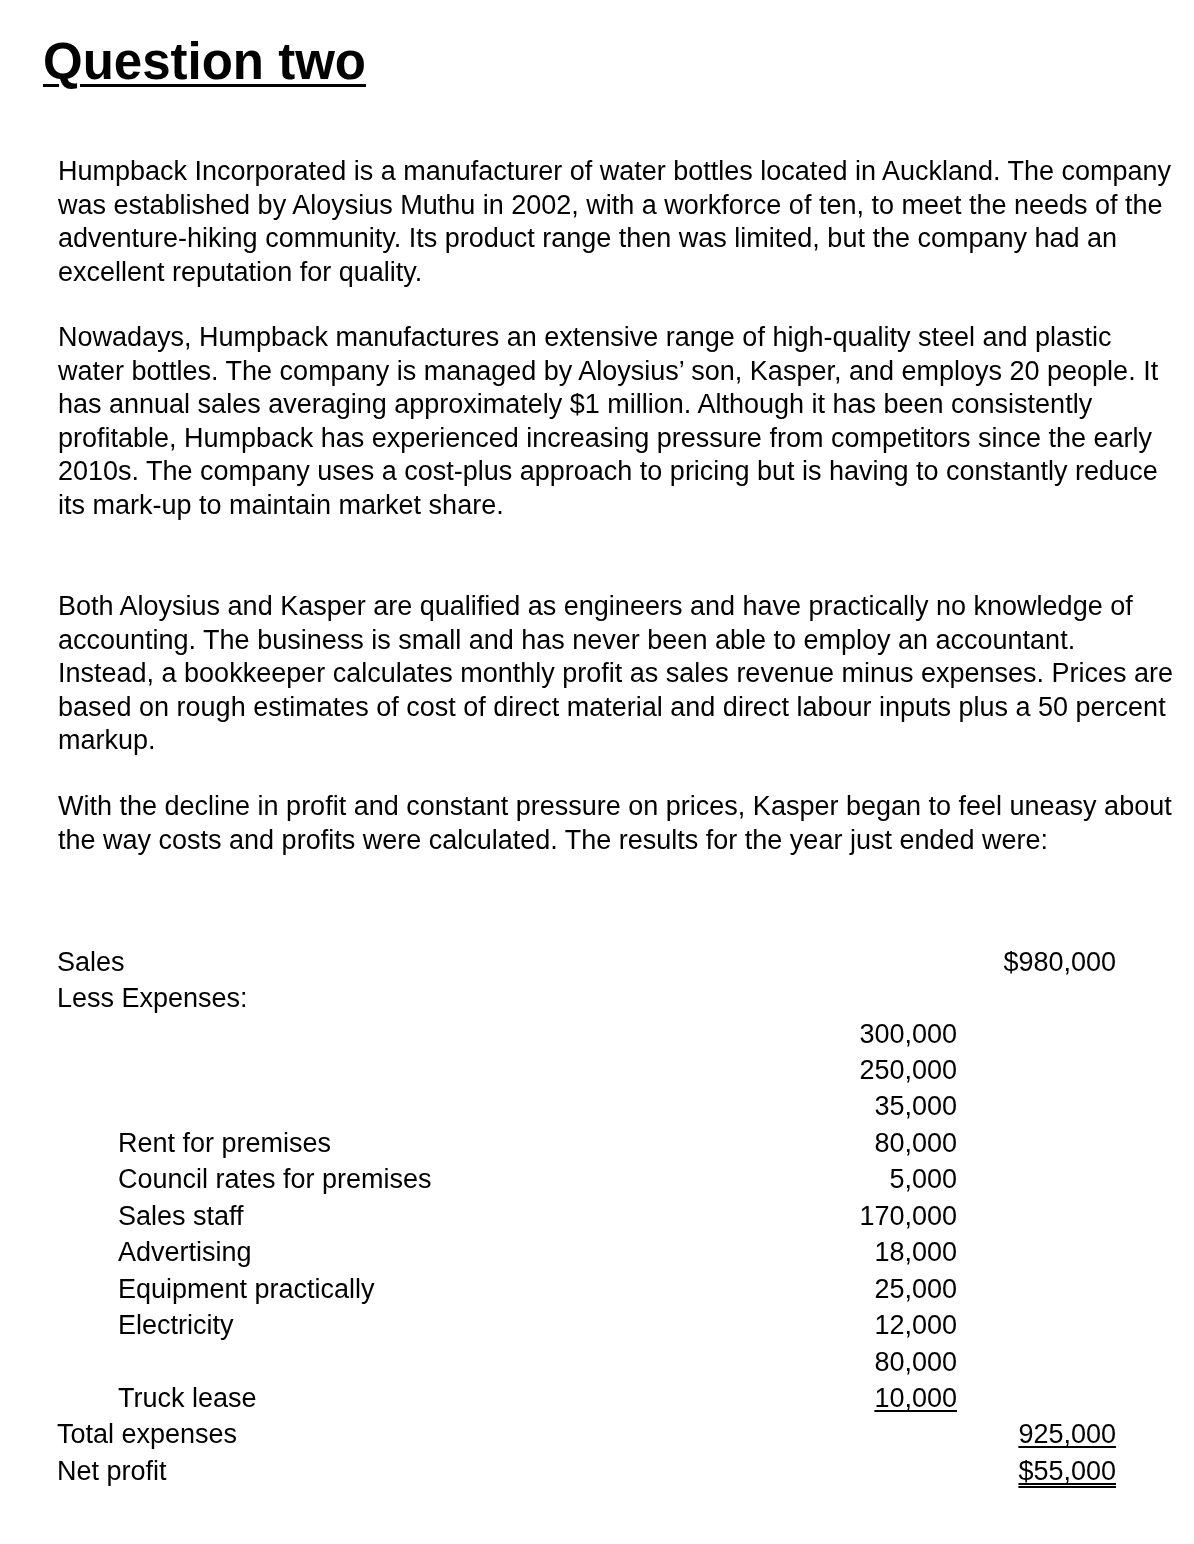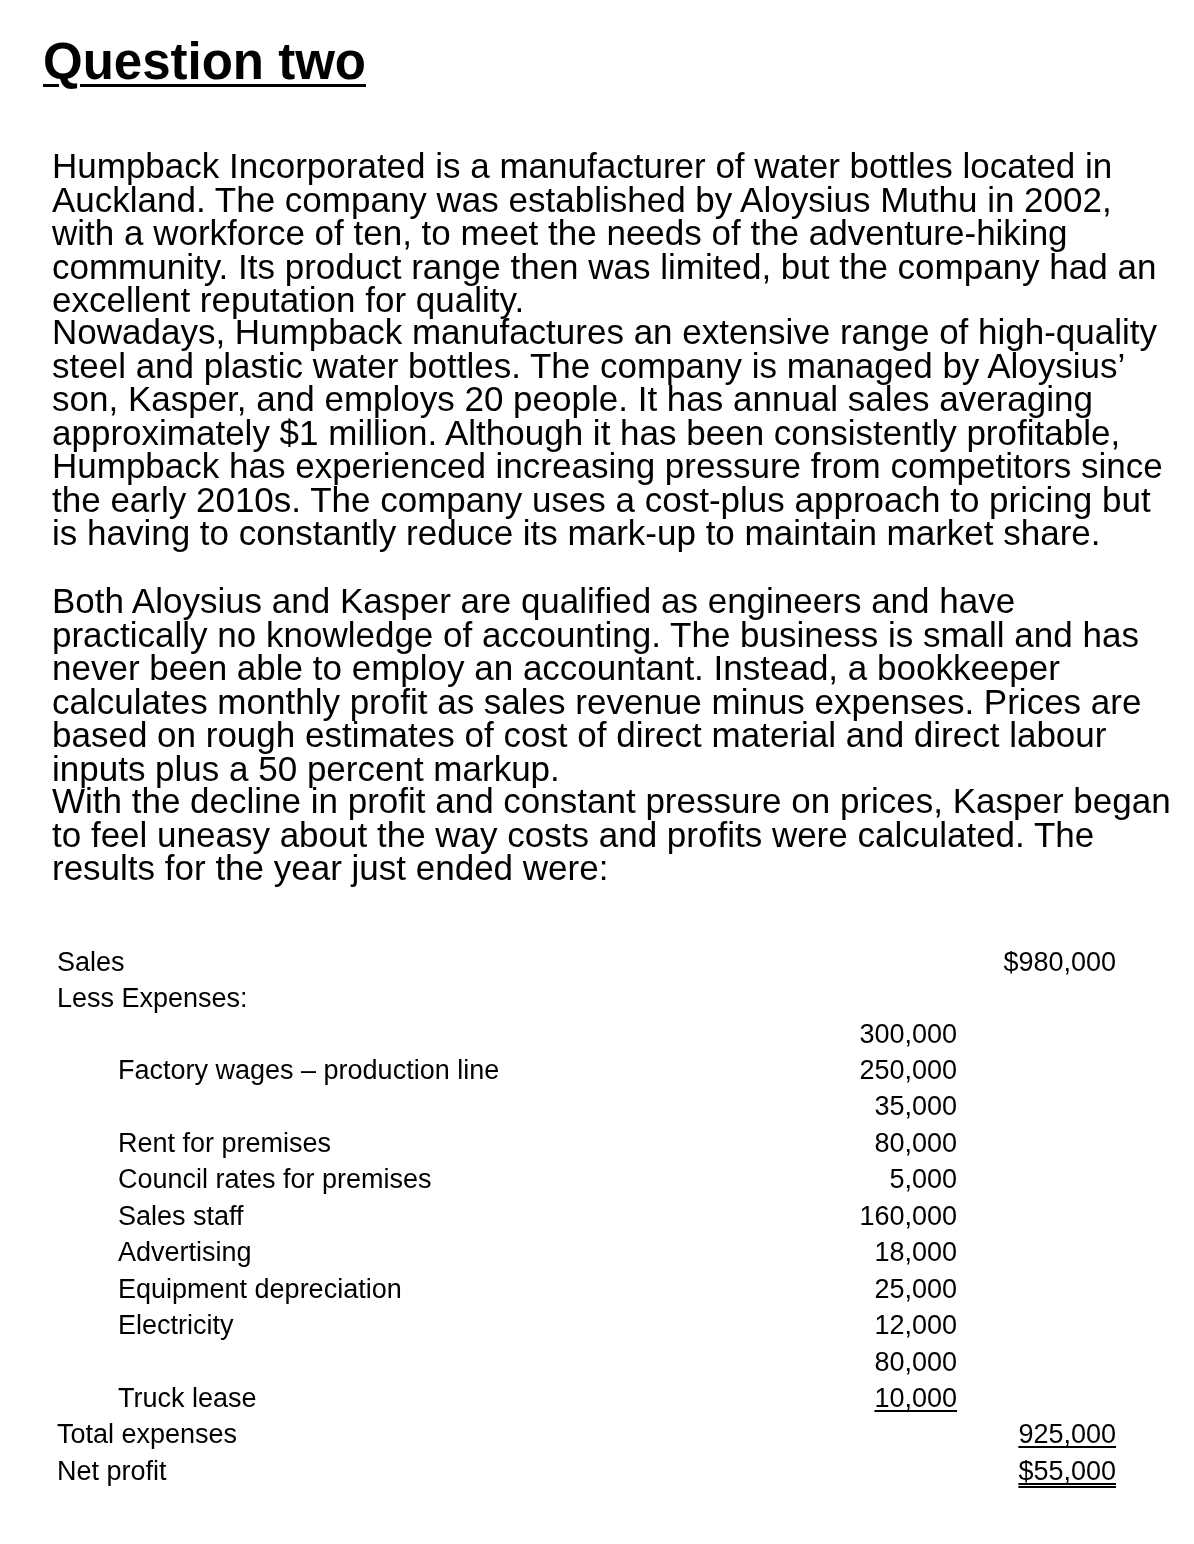--- a/index.html
+++ b/index.html
@@ -24,23 +24,23 @@
       text-decoration: underline;
       text-decoration-thickness: 3px;
       text-underline-offset: 5px;
       margin: 0;
       letter-spacing: 0px;
     }
     .para {
       position: absolute;
       left: 43px;
       width: 1120px;
-      font-size: 35px;
+      font-size: 27px;
       line-height: 33.5px;
-      margin: 9px;
+      margin: 15px;
     }
     #p1 { top: 140px; }
     #p2 { top: 306px; }
     #p3 { top: 575px; }
     #p4 { top: 775px; }
 
     .stmt-row {
       position: absolute;
       left: 0;
       width: 1194px;
@@ -95,44 +95,43 @@
     <span class="col-right">$980,000</span>
   </div>
   <div class="stmt-row" style="top:980px;">
     <span class="stmt-label">Less Expenses:</span>
   </div>
 
   <div class="stmt-row" style="top:1016px;">
     <span class="col-mid">300,000</span>
   </div>
   <div class="stmt-row" style="top:1052px;">
-    <span class="stmt-label indent">Factory wages – production line</span>
     <span class="col-mid">250,000</span>
   </div>
   <div class="stmt-row" style="top:1088px;">
     <span class="col-mid">35,000</span>
   </div>
   <div class="stmt-row" style="top:1125px;">
     <span class="stmt-label indent">Rent for premises</span>
     <span class="col-mid">80,000</span>
   </div>
   <div class="stmt-row" style="top:1161px;">
     <span class="stmt-label indent">Council rates for premises</span>
     <span class="col-mid">5,000</span>
   </div>
   <div class="stmt-row" style="top:1198px;">
     <span class="stmt-label indent">Sales staff</span>
-    <span class="col-mid">160,000</span>
+    <span class="col-mid">170,000</span>
   </div>
   <div class="stmt-row" style="top:1234px;">
     <span class="stmt-label indent">Advertising</span>
     <span class="col-mid">18,000</span>
   </div>
   <div class="stmt-row" style="top:1271px;">
-    <span class="stmt-label indent">Equipment depreciation</span>
+    <span class="stmt-label indent">Equipment practically</span>
     <span class="col-mid">25,000</span>
   </div>
   <div class="stmt-row" style="top:1307px;">
     <span class="stmt-label indent">Electricity</span>
     <span class="col-mid">12,000</span>
   </div>
   <div class="stmt-row" style="top:1344px;">
     <span class="col-mid">80,000</span>
   </div>
   <div class="stmt-row" style="top:1380px;">

